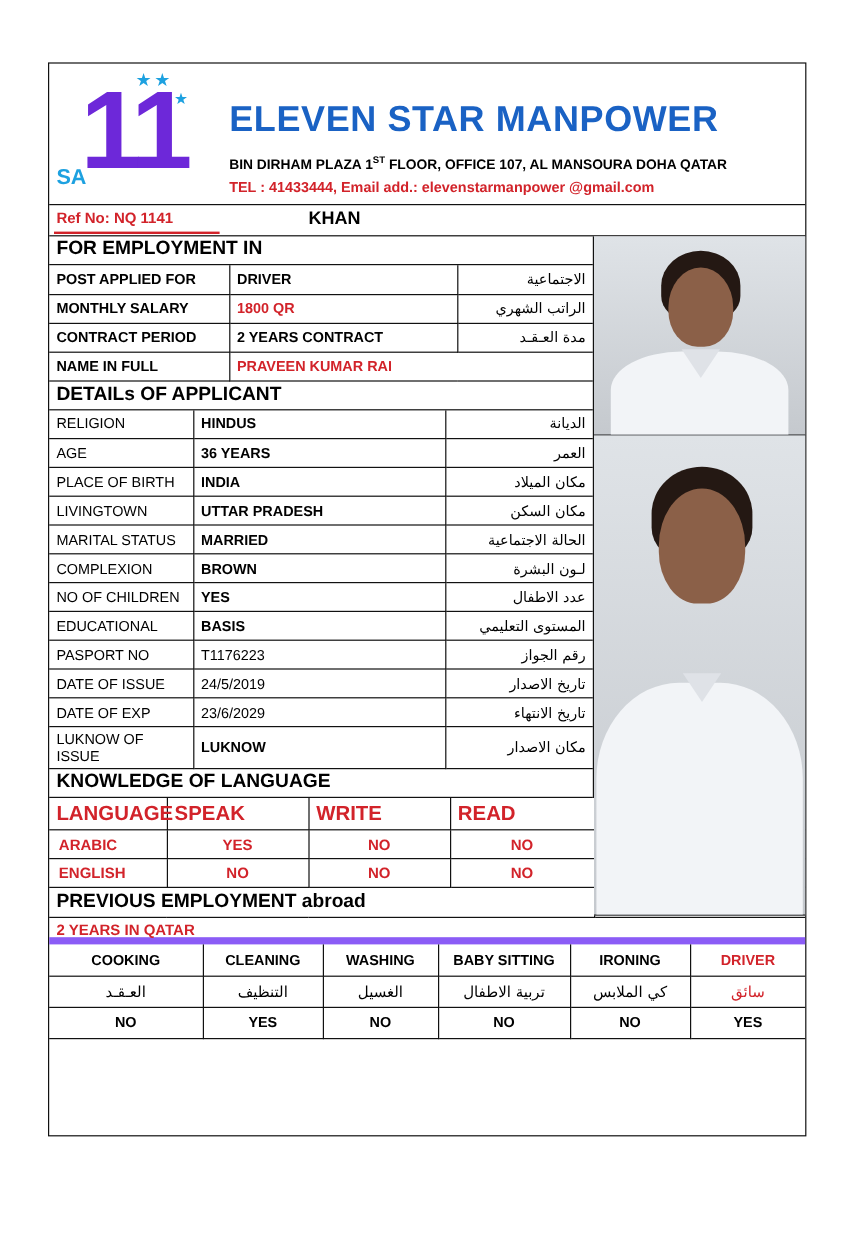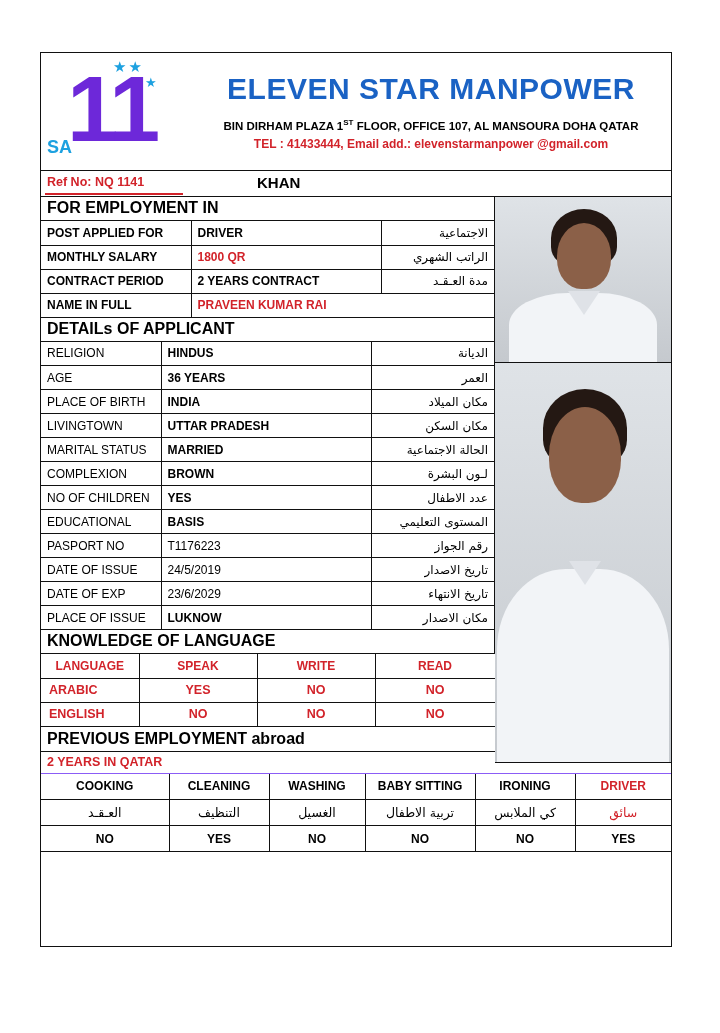--- a/index.html
+++ b/index.html
@@ -70,23 +70,22 @@
     position: absolute;
     left: 6px;
     top: 84px;
     color: #1da1e0;
     font-weight: bold;
     font-size: 18px;
   }
   .header-text {
     position: absolute;
     left: 150px;
-    top: 1px;
+    top: 12px;
     right: 0;
-    text-align: center;
     padding-top: 18px;
   }
   .company-name {
     font-family: "Liberation Sans", sans-serif;
     font-weight: bold;
     font-size: 30px;
     color: #1a62c4;
     letter-spacing: 0.5px;
   }
   .company-addr {
@@ -214,37 +213,37 @@
   }
   .ph-collar {
     position: absolute;
     width: 0; height: 0;
     border-left: 16px solid transparent;
     border-right: 16px solid transparent;
     border-top: 24px solid #dfe2e7;
   }
 
   
-  .lang-hdr td { font-weight: bold; color: #d2232a; font-size: 12px; text-align: center; }
+  .lang-hdr td { font-weight: bold; color: #d2232a; font-size: 17px; text-align: left; }
   .lang-row td { font-weight: bold; color: #d2232a; font-size: 12.5px; text-align: center; }
   .lang-row td.langname { text-align: left; padding-left: 8px; }
 
   .hw-box {
     font-size: 12.5px;
     font-weight: bold;
     padding-left: 8px;
   }
 
   
   .prev-line {
     font-size: 12.5px;
     font-weight: bold;
     color: #d2232a;
     padding: 3px 0 3px 6px;
-    border-bottom: 1px solid #8b5cf6;
+    border-bottom: 6px solid #8b5cf6;
     height: 22px;
     box-sizing: border-box;
   }
   .skills td { text-align: center; height: 26px; }
   .skills .sk-en { font-size: 12px; font-weight: bold; }
   .skills .sk-ar { font-size: 12.5px; font-family: "DejaVu Sans", sans-serif; }
   .skills .sk-val { font-size: 12px; font-weight: bold; }
   .red { color: #d2232a; }
   .sk-driver { font-size: 14px; font-weight: bold; color: #d2232a; }
 </style>
@@ -383,21 +382,21 @@
             <td class="lbl-thin">DATE OF ISSUE</td>
             <td class="val-thin">24/5/2019</td>
             <td class="ar lastcol">تاريخ الاصدار</td>
           </tr>
           <tr>
             <td class="lbl-thin">DATE OF EXP</td>
             <td class="val-thin">23/6/2029</td>
             <td class="ar lastcol">تاريخ الانتهاء</td>
           </tr>
           <tr>
-            <td class="lbl-thin">PLACE OF ISSUE</td>
+            <td class="lbl-thin">LUKNOW OF ISSUE</td>
             <td class="val">LUKNOW</td>
             <td class="ar lastcol">مكان الاصدار</td>
           </tr>
         </tbody>
       </table>
 
       <div class="section-bar">KNOWLEDGE OF LANGUAGE</div>
     </div>
   </div>
 

